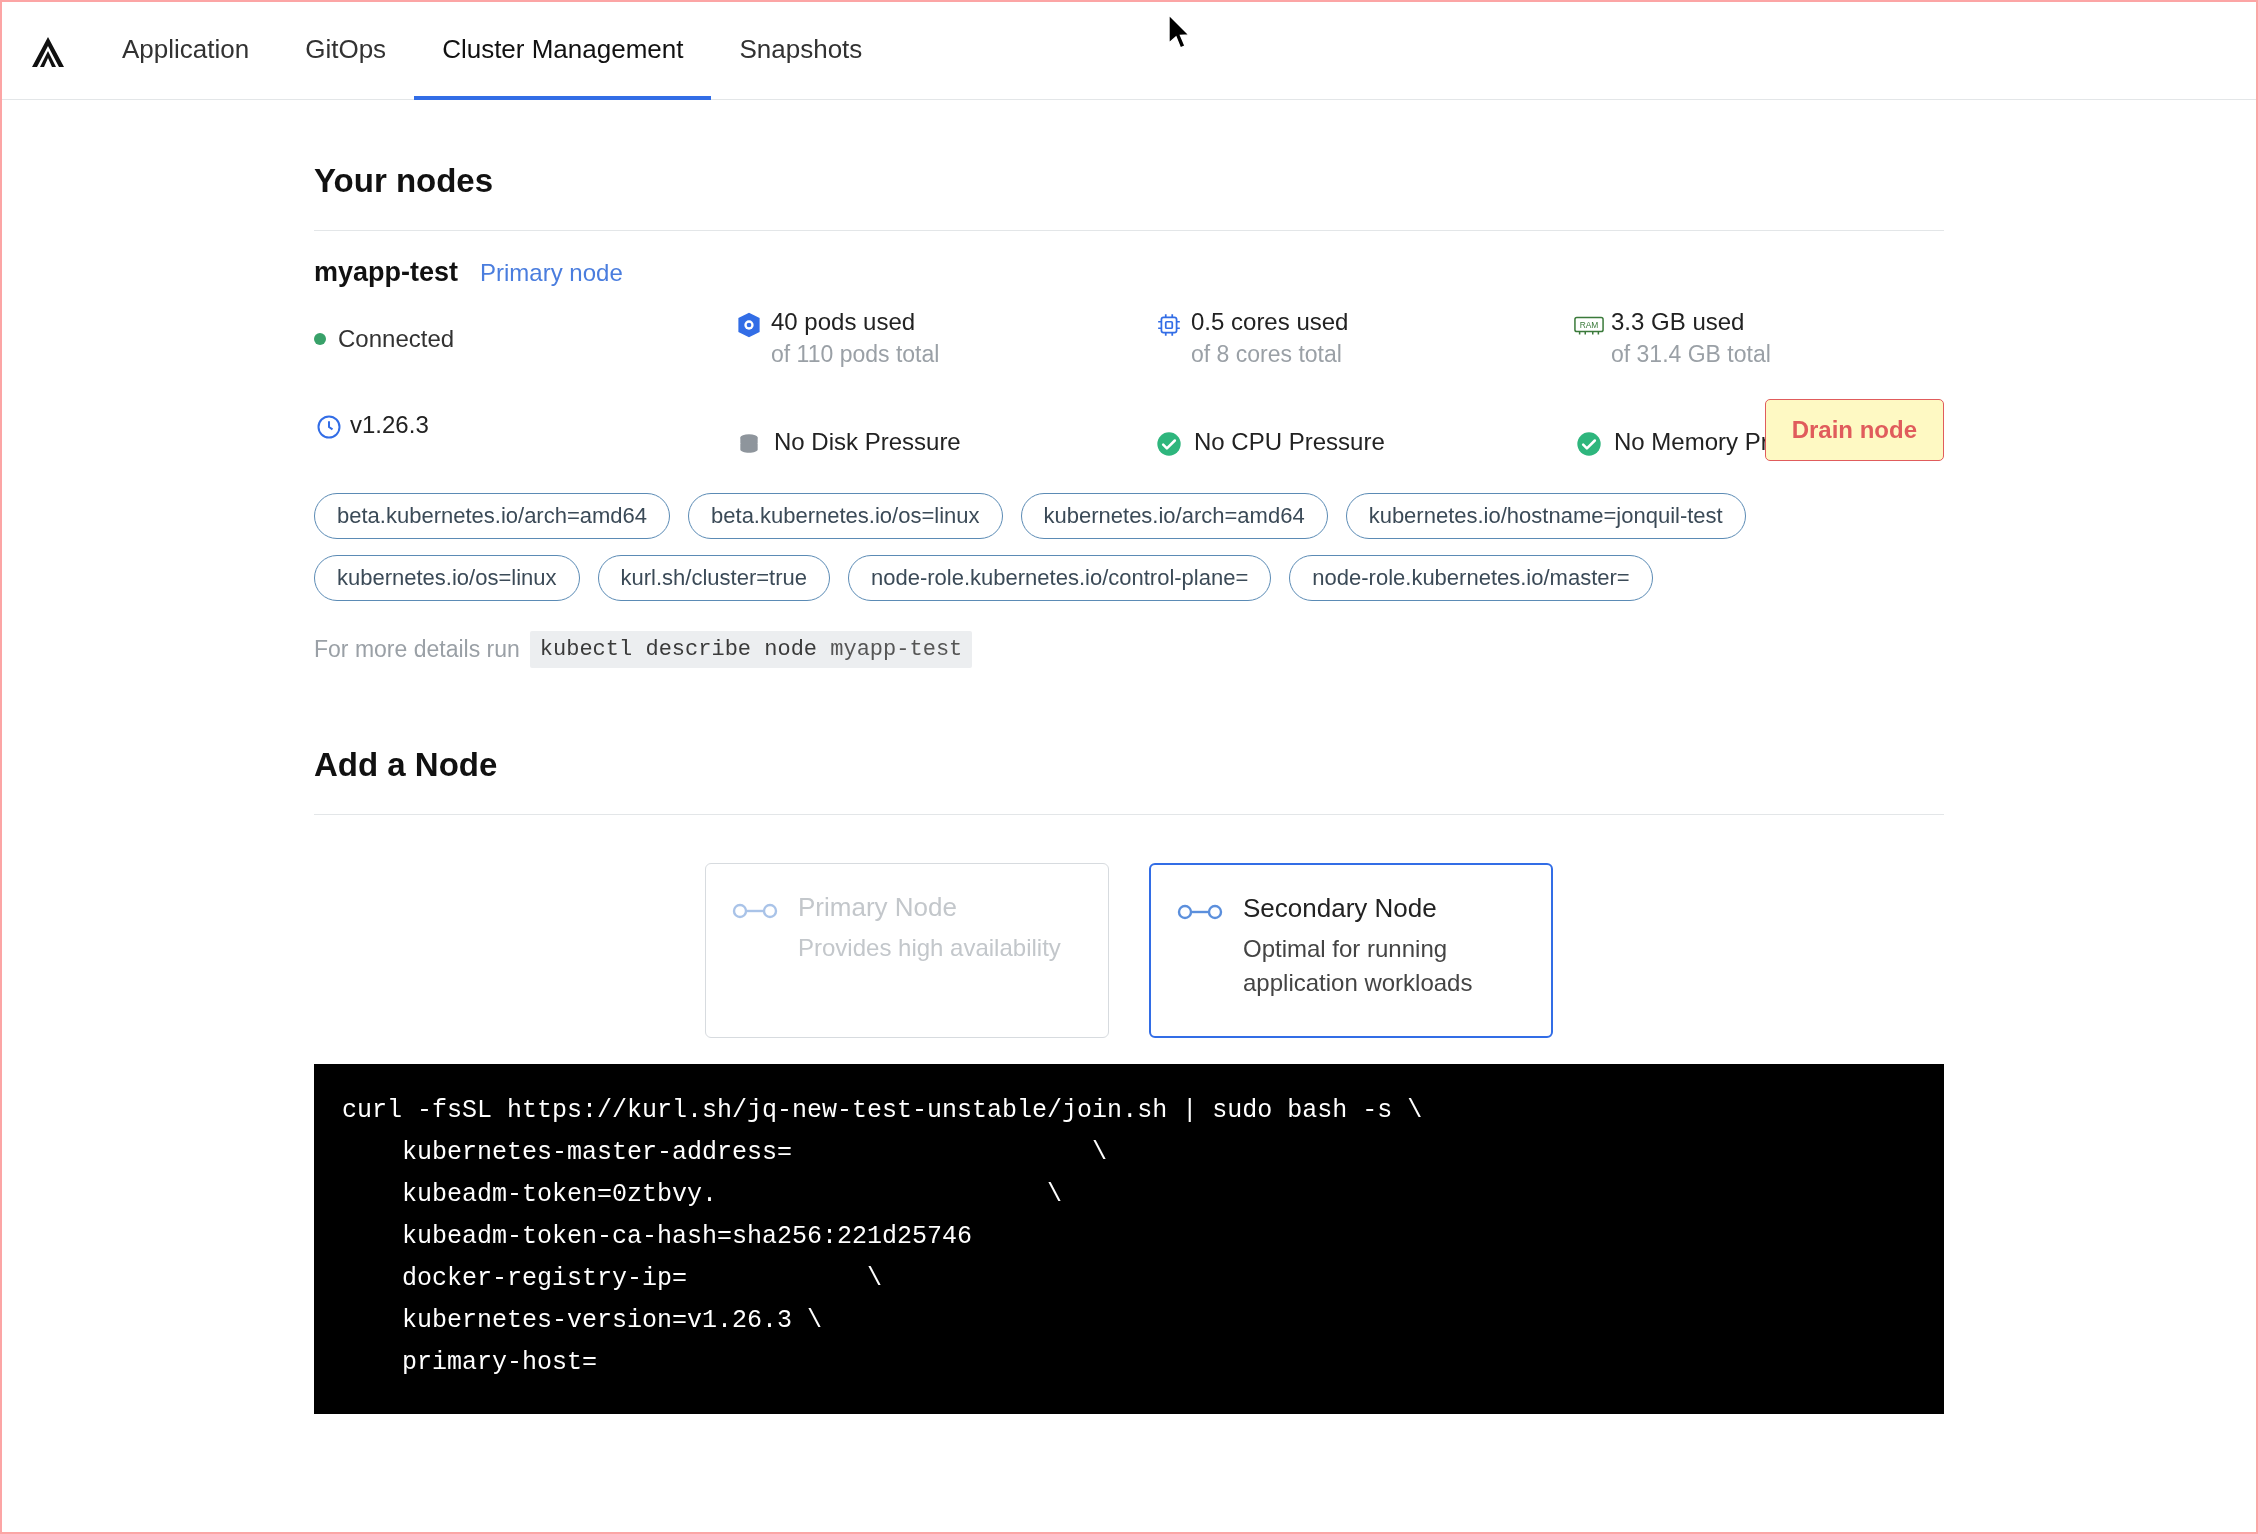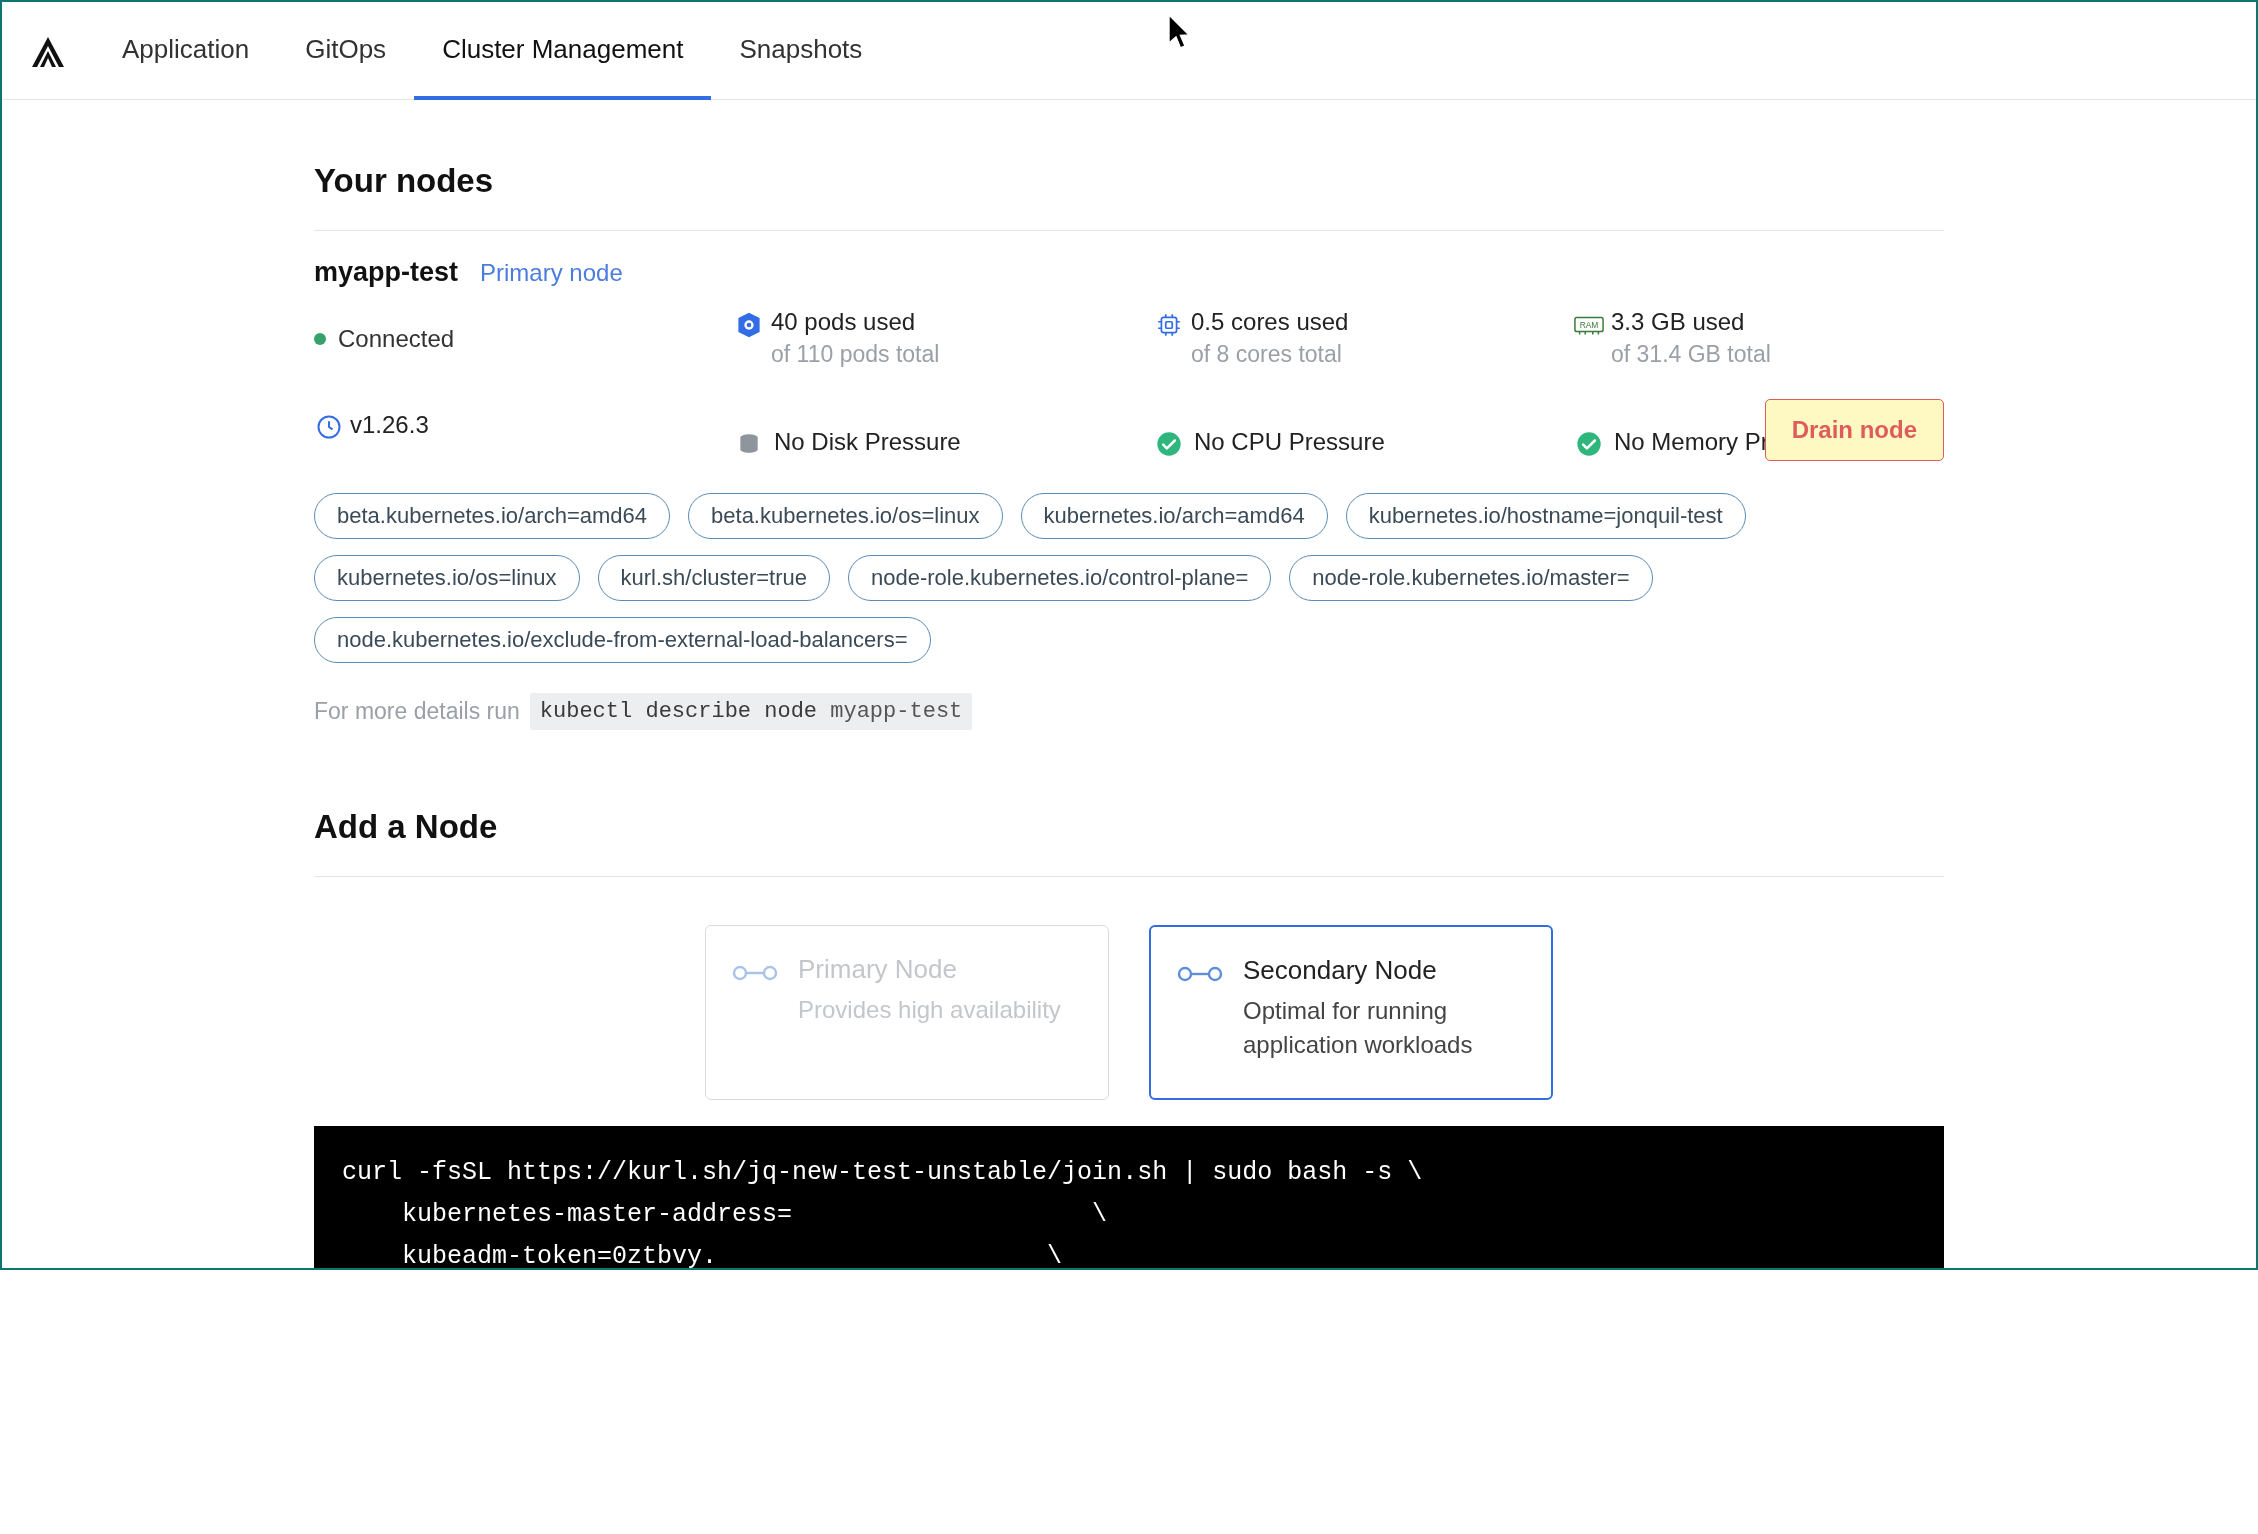--- a/index.html
+++ b/index.html
@@ -5,23 +5,23 @@
   * { box-sizing: border-box; }
   html, body {
     margin: 0; padding: 0;
     width: 2258px; height: 1534px;
     background: #ffffff;
     font-family: "Liberation Sans", sans-serif;
     overflow: hidden;
   }
   .app {
     position: relative;
-    width: 2258px; height: 1270px;
+    width: 2258px; height: 1534px;
     background: #ffffff;
-    border: 2px solid #0f766e;
+    border: 2px solid #fca5a5;
     overflow: hidden;
   }
 
   
   .topnav {
     height: 98px;
     border-bottom: 1px solid #e3e6e8;
     display: flex;
     align-items: stretch;
     background: #fff;
@@ -370,21 +370,20 @@
 
       <div class="tags">
         <span class="tag">beta.kubernetes.io/arch=amd64</span>
         <span class="tag">beta.kubernetes.io/os=linux</span>
         <span class="tag">kubernetes.io/arch=amd64</span>
         <span class="tag">kubernetes.io/hostname=jonquil-test</span>
         <span class="tag">kubernetes.io/os=linux</span>
         <span class="tag">kurl.sh/cluster=true</span>
         <span class="tag">node-role.kubernetes.io/control-plane=</span>
         <span class="tag">node-role.kubernetes.io/master=</span>
-        <span class="tag">node.kubernetes.io/exclude-from-external-load-balancers=</span>
       </div>
 
       <button class="drain-btn">Drain node</button>
 
       <div class="details">
         <span>For more details run</span>
         <span class="code-inline"><span>kubectl describe node</span>&nbsp;<span class="arg">myapp-test</span></span>
       </div>
     </div>
 

